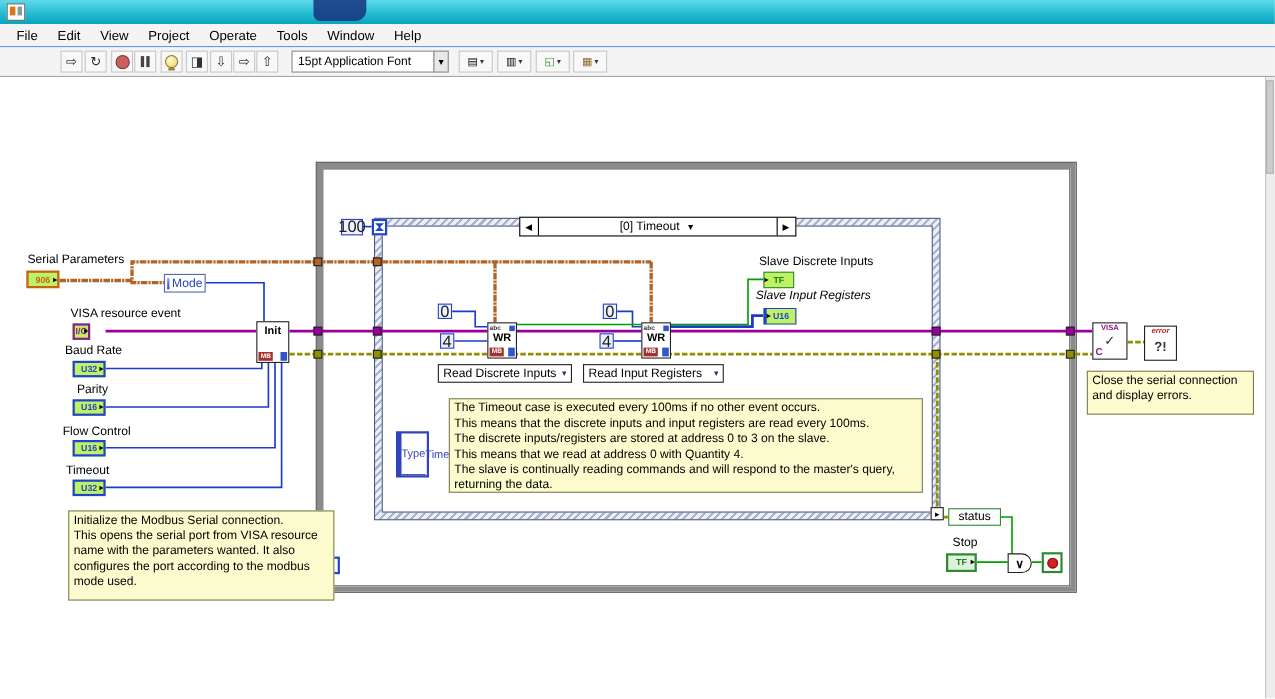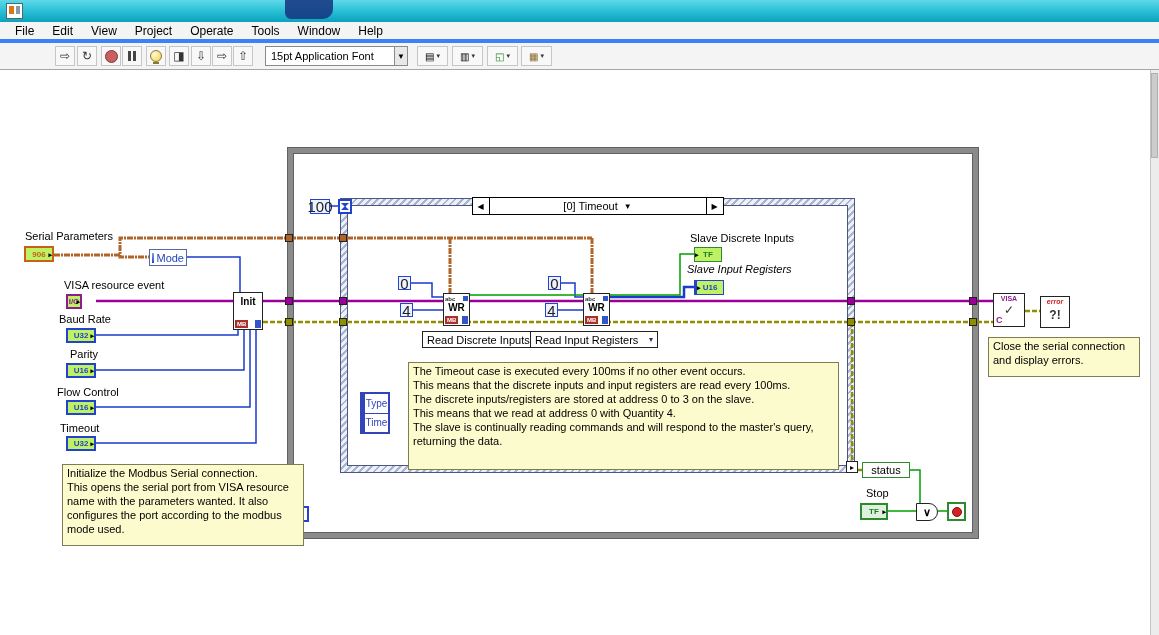--- a/index.html
+++ b/index.html
@@ -9,21 +9,21 @@
   
   .titlebar{position:absolute;left:0;top:0;width:1159px;height:22px;
     background:linear-gradient(180deg,#5fd8e9 0%,#2fc2d8 45%,#0ba2be 100%);
     display:flex;align-items:center;gap:6px;padding:0 6px;font-size:12px;box-sizing:border-box;}
   .lv-icon{width:15px;height:14px;background:#fff;border:1px solid #4a6a72;position:relative;flex:0 0 auto;}
   .lv-icon i{position:absolute;left:2px;top:2px;width:5px;height:8px;background:#d87818;}
   .lv-icon b{position:absolute;right:2px;top:2px;width:4px;height:8px;background:#8899a5;}
   .title-glass{position:absolute;left:285px;top:0;width:48px;height:19px;background:#17337f;
     border-radius:0 0 10px 6px;opacity:.85;}
   .menubar{position:absolute;left:0;top:22px;width:1159px;height:21px;background:#f4f4f4;
-    border-bottom:4px solid #3b82f6;display:flex;align-items:center;padding-left:6px;
+    border-bottom:1px solid #3b82f6;display:flex;align-items:center;padding-left:6px;
     font-size:12px;box-sizing:border-box;}
   .menu-item{padding:2px 9px;cursor:default;}
   .toolbar{position:absolute;left:0;top:43px;width:1159px;height:27px;background:#f4f4f4;
     border-bottom:1px solid #a6a6a6;box-sizing:border-box;}
   .tbtn{position:absolute;top:3px;width:20px;height:20px;border:1px solid #c6c6c6;background:#f8f8f8;
     display:flex;align-items:center;justify-content:center;font-size:12px;color:#333;box-sizing:border-box;}
   .abort-dot{width:11px;height:11px;border-radius:50%;background:#c95f5f;border:1px solid #7c3a3a;}
   .pause-bars{display:flex;gap:2px;}
   .pause-bars i{display:block;width:3px;height:10px;background:#444;}
   .bulb{width:10px;height:10px;border-radius:50%;border:1px solid #8a7a30;
@@ -79,21 +79,21 @@
   .selector{position:absolute;height:17px;background:#fff;border:1px solid #222;display:flex;
     align-items:center;justify-content:space-between;padding:0 4px;font-size:11px;z-index:6;box-sizing:border-box;}
   .selector .sel-a{font-size:8px;color:#44236e;}
   .const{position:absolute;background:#eef2ff;border:1px solid #2244cc;color:#222;font-size:15px;
     display:flex;align-items:center;justify-content:center;z-index:6;box-sizing:border-box;}
   .hourglass{position:absolute;left:338px;top:199px;width:14px;height:15px;border:2px solid #2244cc;
     background:#fff;display:flex;flex-direction:column;align-items:center;justify-content:center;z-index:6;box-sizing:border-box;}
   .hg-t{width:0;height:0;border-left:4px solid transparent;border-right:4px solid transparent;border-top:4px solid #2244cc;}
   .hg-b{width:0;height:0;border-left:4px solid transparent;border-right:4px solid transparent;border-bottom:4px solid #2244cc;margin-top:-1px;}
   .evdata{position:absolute;left:360px;top:392px;width:30px;height:42px;border:2px solid #3344bb;
-    border-left-width:5px;background:#fff;display:flex;flex-direction:column;z-index:6;box-sizing:border-box;}
+    border-left-width:5px;background:#fff;display:flex;flex-direction:row;z-index:6;box-sizing:border-box;}
   .evdata div{flex:1;display:flex;align-items:center;justify-content:center;font-size:10px;color:#3344bb;}
   .evdata div:first-child{border-bottom:1px solid #3344bb;}
   .or-gate{position:absolute;left:916px;top:503px;width:22px;height:18px;background:#fff;border:1px solid #222;
     border-radius:0 10px 10px 0;display:flex;align-items:center;justify-content:center;
     font-size:11px;font-weight:bold;z-index:6;box-sizing:border-box;}
   .cond-term{position:absolute;left:947px;top:502px;width:19px;height:19px;border:2px solid #2d8a2d;
     background:#fff;display:flex;align-items:center;justify-content:center;z-index:6;box-sizing:border-box;}
   .cond-term i{width:10px;height:10px;border-radius:50%;background:#d42222;border:1px solid #7a0e0e;box-sizing:border-box;}
   .iter{position:absolute;left:293px;top:506px;width:16px;height:16px;border:2px solid #2244cc;background:#fff;
     color:#2244cc;font-weight:bold;font-style:italic;font-size:10px;display:flex;align-items:center;
@@ -299,21 +299,21 @@
 <div class="const" style="left:400px;top:303px;width:13px;height:14px;">4</div>
 <div class="node" style="left:443px;top:293px;width:27px;height:33px;">
   <div class="wr-top">
       <span>abc</span>
       <span class="wr-chip"></span>
     </div>
   <div class="wr-title">WR</div>
   <span class="mb-badge">MB</span>
   <span class="mb-chip2"></span>
 </div>
-<div class="selector" style="left:398px;top:331px;width:122px;margin-left:24px;">
+<div class="selector" style="left:398px;top:331px;width:122px;">
   <span>Read Discrete Inputs</span>
   <span class="sel-a">▾</span>
 </div>
 <div class="const" style="left:548px;top:276px;width:13px;height:14px;">0</div>
 <div class="const" style="left:545px;top:303px;width:13px;height:14px;">4</div>
 <div class="node" style="left:583px;top:293px;width:27px;height:33px;">
   <div class="wr-top">
       <span>abc</span>
       <span class="wr-chip"></span>
     </div>
@@ -330,21 +330,21 @@
 <div class="term" style="left:694px;top:247px;width:28px;height:15px;border:1px solid #2d8a2d;color:#1c7a1c;">
   <span class="in">▸</span>
     <span>TF</span>
 </div>
 <div class="lbl" style="left:687px;top:263px;font-style:italic;">Slave Input Registers</div>
 <div class="term" style="left:694px;top:280px;width:30px;height:15px;border:1px solid #2244cc;border-left-width:3px;color:#2244cc;">
   <span class="in">▸</span>
     <span>U16</span>
 </div>
 
-<div class="note" style="left:408px;top:362px;width:431px;height:108px;">The Timeout case is executed every 100ms if no other event occurs.
+<div class="note" style="left:408px;top:362px;width:431px;height:86px;">The Timeout case is executed every 100ms if no other event occurs.
 This means that the discrete inputs and input registers are read every 100ms.
 The discrete inputs/registers are stored at address 0 to 3 on the slave.
 This means that we read at address 0 with Quantity 4.
 The slave is continually reading commands and will respond to the master's query, returning the data.</div>
 <div class="note" style="left:62px;top:464px;width:242px;height:82px;">Initialize the Modbus Serial connection.
 This opens the serial port from VISA resource name with the parameters wanted.  It also configures the port according to the modbus mode used.</div>
 <div class="note" style="left:988px;top:337px;width:152px;height:40px;">Close the serial connection and display errors.</div>
 
 <div class="status-box">
     <span>status</span>

